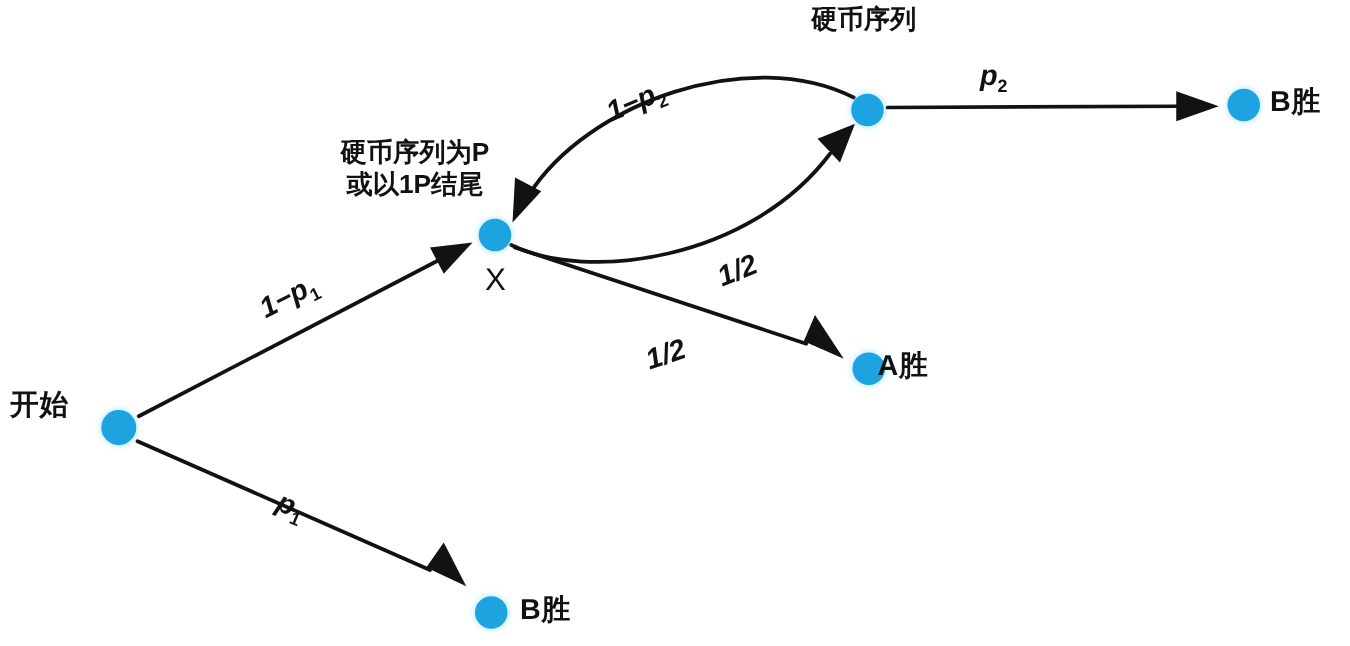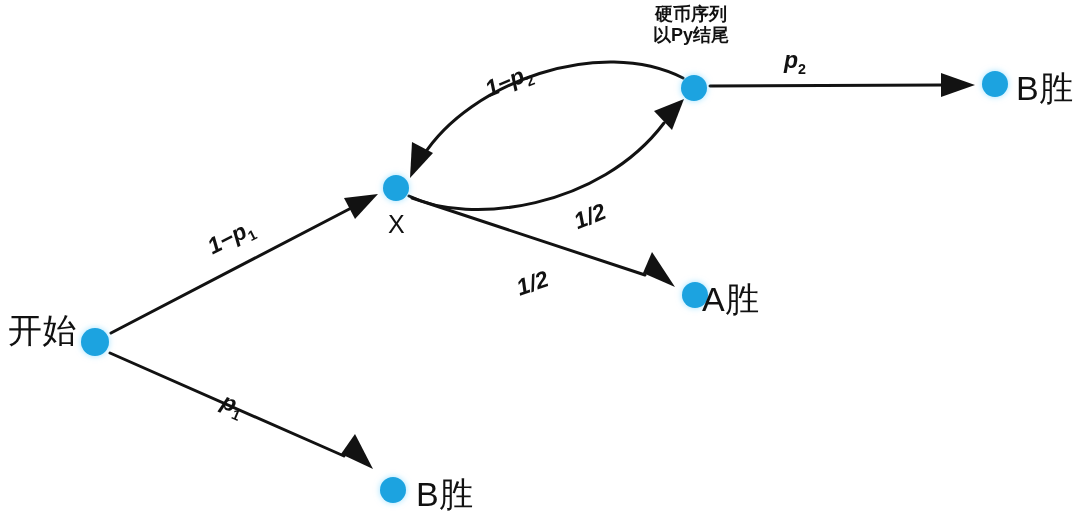--- a/index.html
+++ b/index.html
@@ -43,26 +43,26 @@
   }
   .lbl {
     position: absolute;
     white-space: nowrap;
     color: #111111;
     font-family: "Liberation Sans", "DejaVu Sans", sans-serif;
     line-height: 1.18;
     user-select: none;
   }
   .node-label {
-    font-size: 34px;
-    font-weight: 400;
+    font-size: 23px;
+    font-weight: 700;
     letter-spacing: 0.5px;
   }
   .state-caption {
-    font-size: 18px;
+    font-size: 21px;
     font-weight: 700;
     text-align: center;
   }
   .edge-label {
     font-size: 23px;
     font-weight: 700;
     font-style: italic;
   }
   .edge-label sub {
     font-size: 0.62em;
@@ -123,25 +123,26 @@
 
   <div class="lbl x-label" style="left: 388px; top: 210px;">X</div>
 
   <div class="lbl node-label" style="left: 1016px; top: 68px;">B胜</div>
 
   <div class="lbl node-label" style="left: 702px; top: 279px;">A胜</div>
 
   <div class="lbl node-label" style="left: 416px; top: 474px;">B胜</div>
 
   <div class="lbl state-caption" style="left: 232px; top: 111px; width: 200px;">
+    <div>硬币序列为P</div>
+    <div>或以1P结尾</div>
   </div>
 
   <div class="lbl state-caption" style="left: 593px; top: 4px; width: 196px;">
     <div>硬币序列</div>
-    <div>以Py结尾</div>
   </div>
 
   <div class="lbl edge-label" style="left: 203px; top: 236px; transform: rotate(-27deg); transform-origin: left top;">
     <span>1−p</span><sub>1</sub>
   </div>
 
   <div class="lbl edge-label" style="left: 228px; top: 388px; transform: rotate(23deg); transform-origin: left top;">
     <span>p</span><sub>1</sub>
   </div>
 

